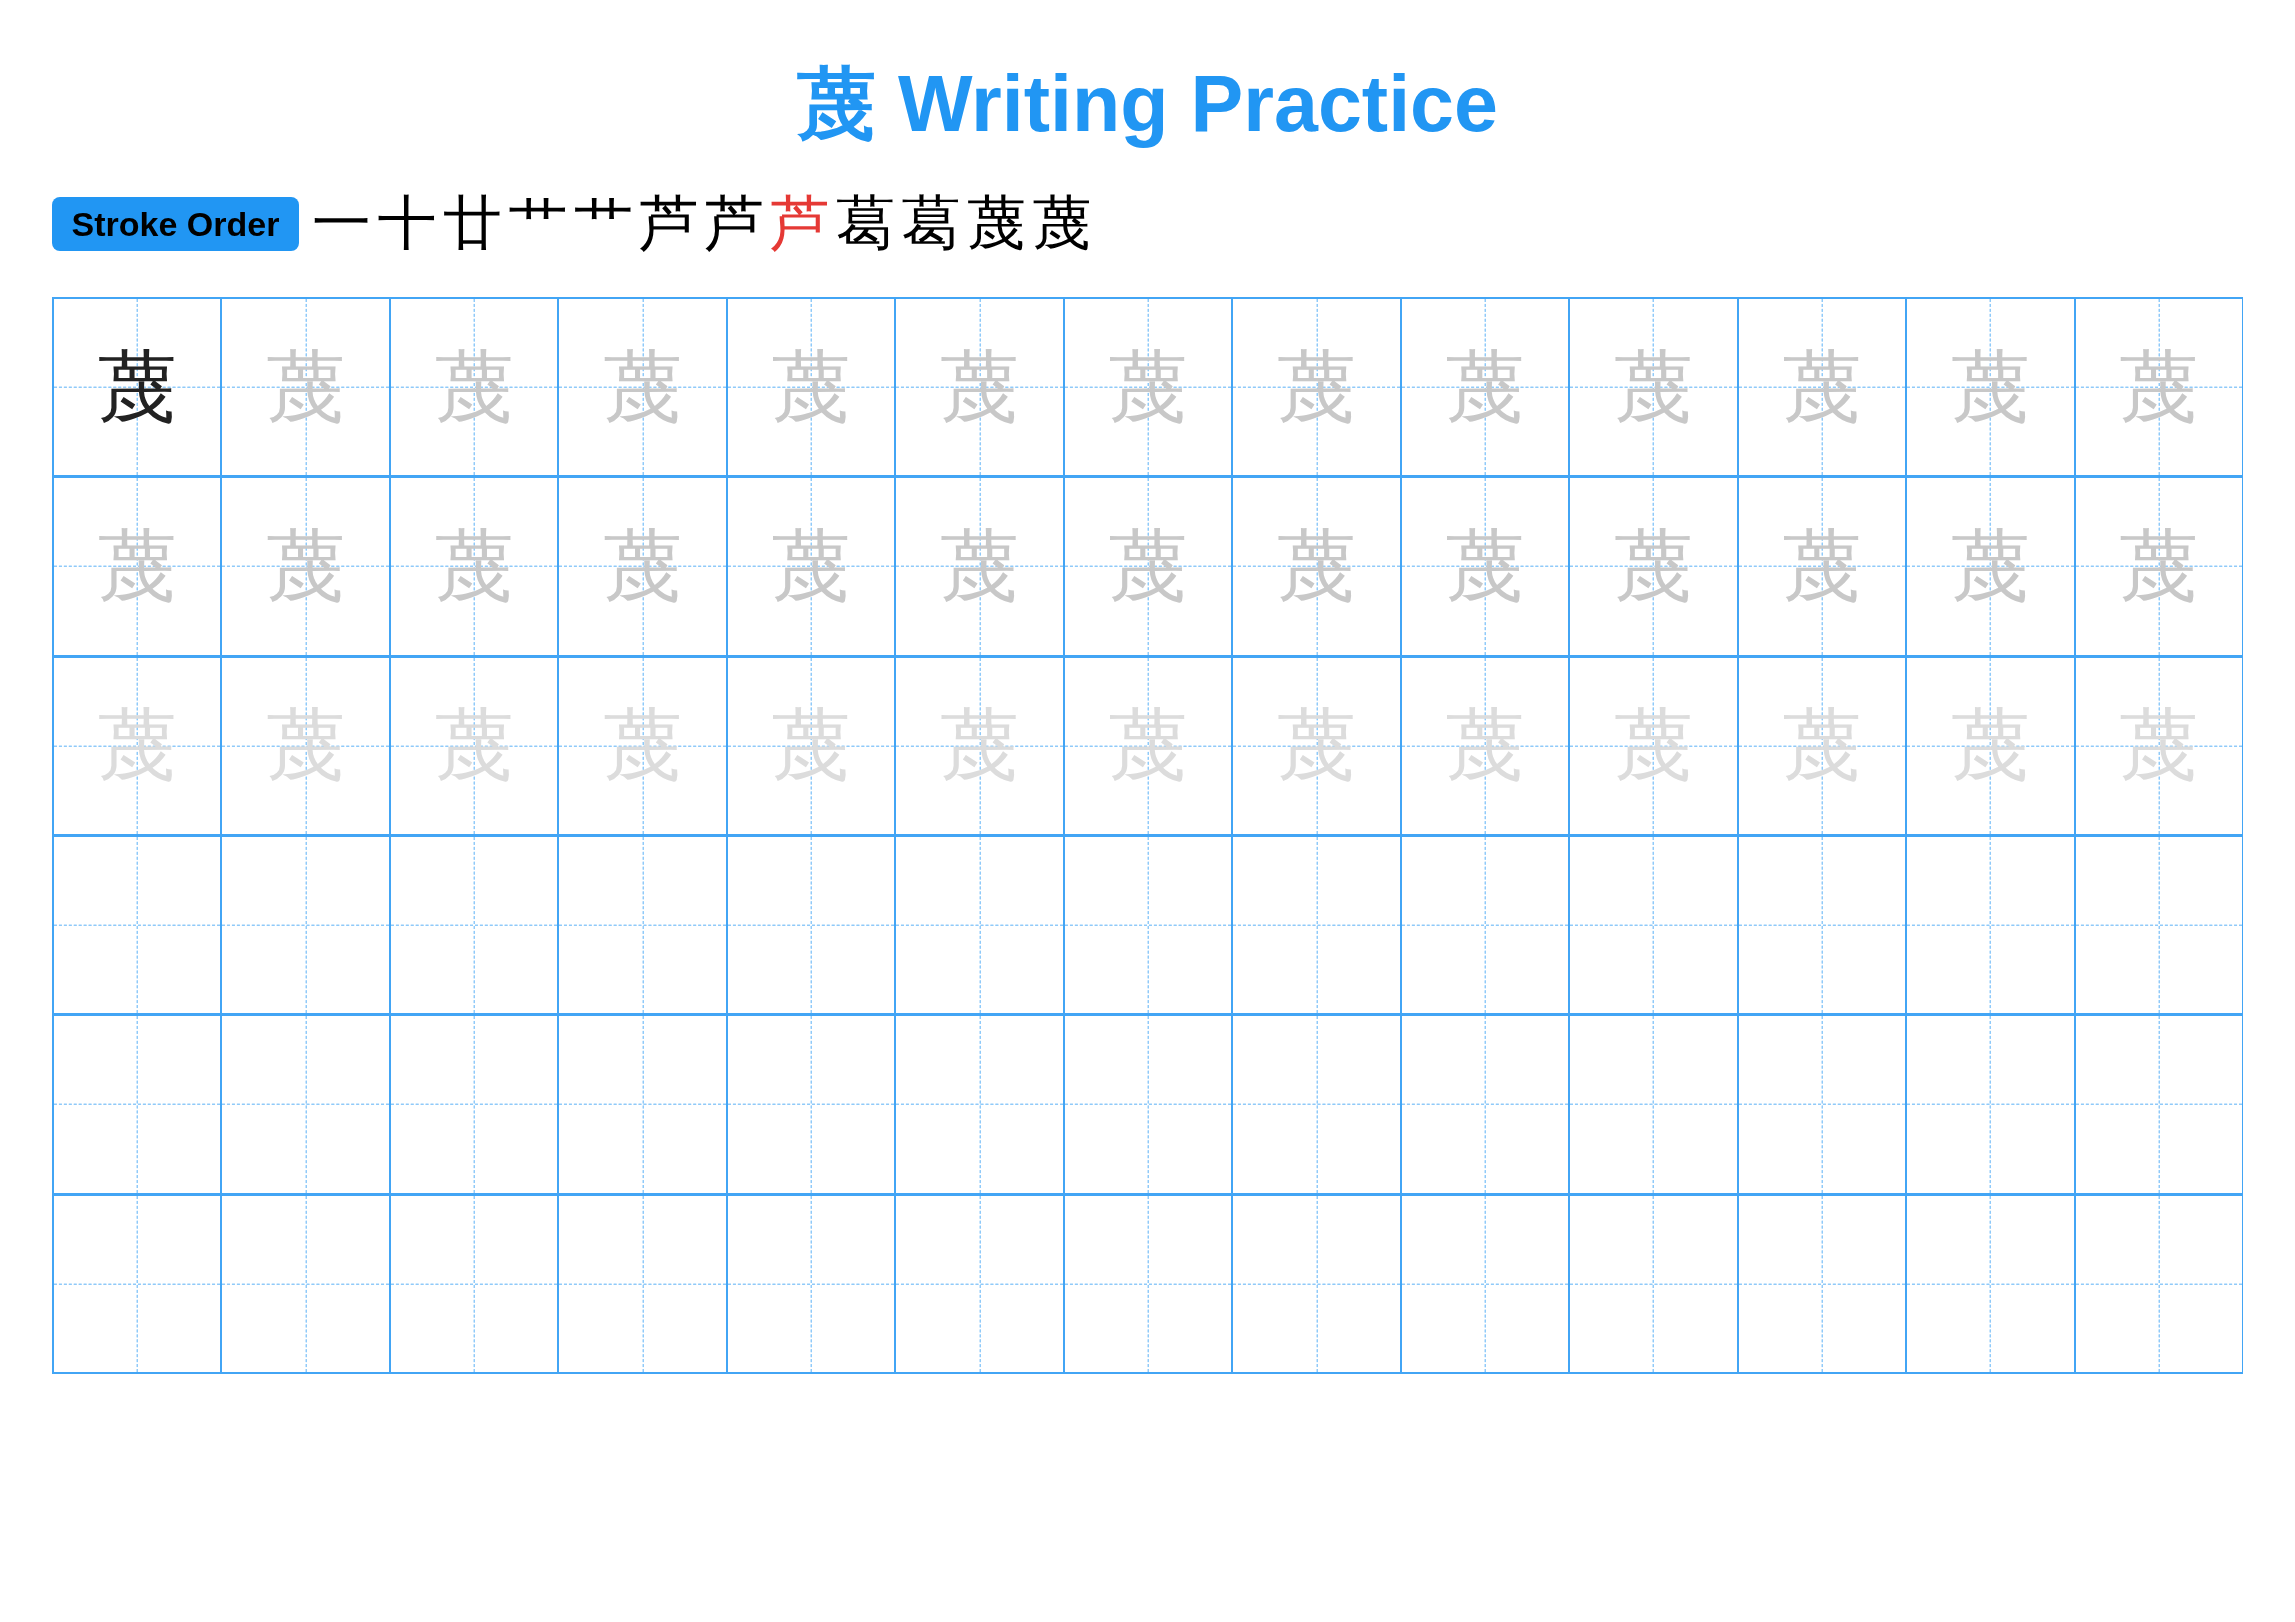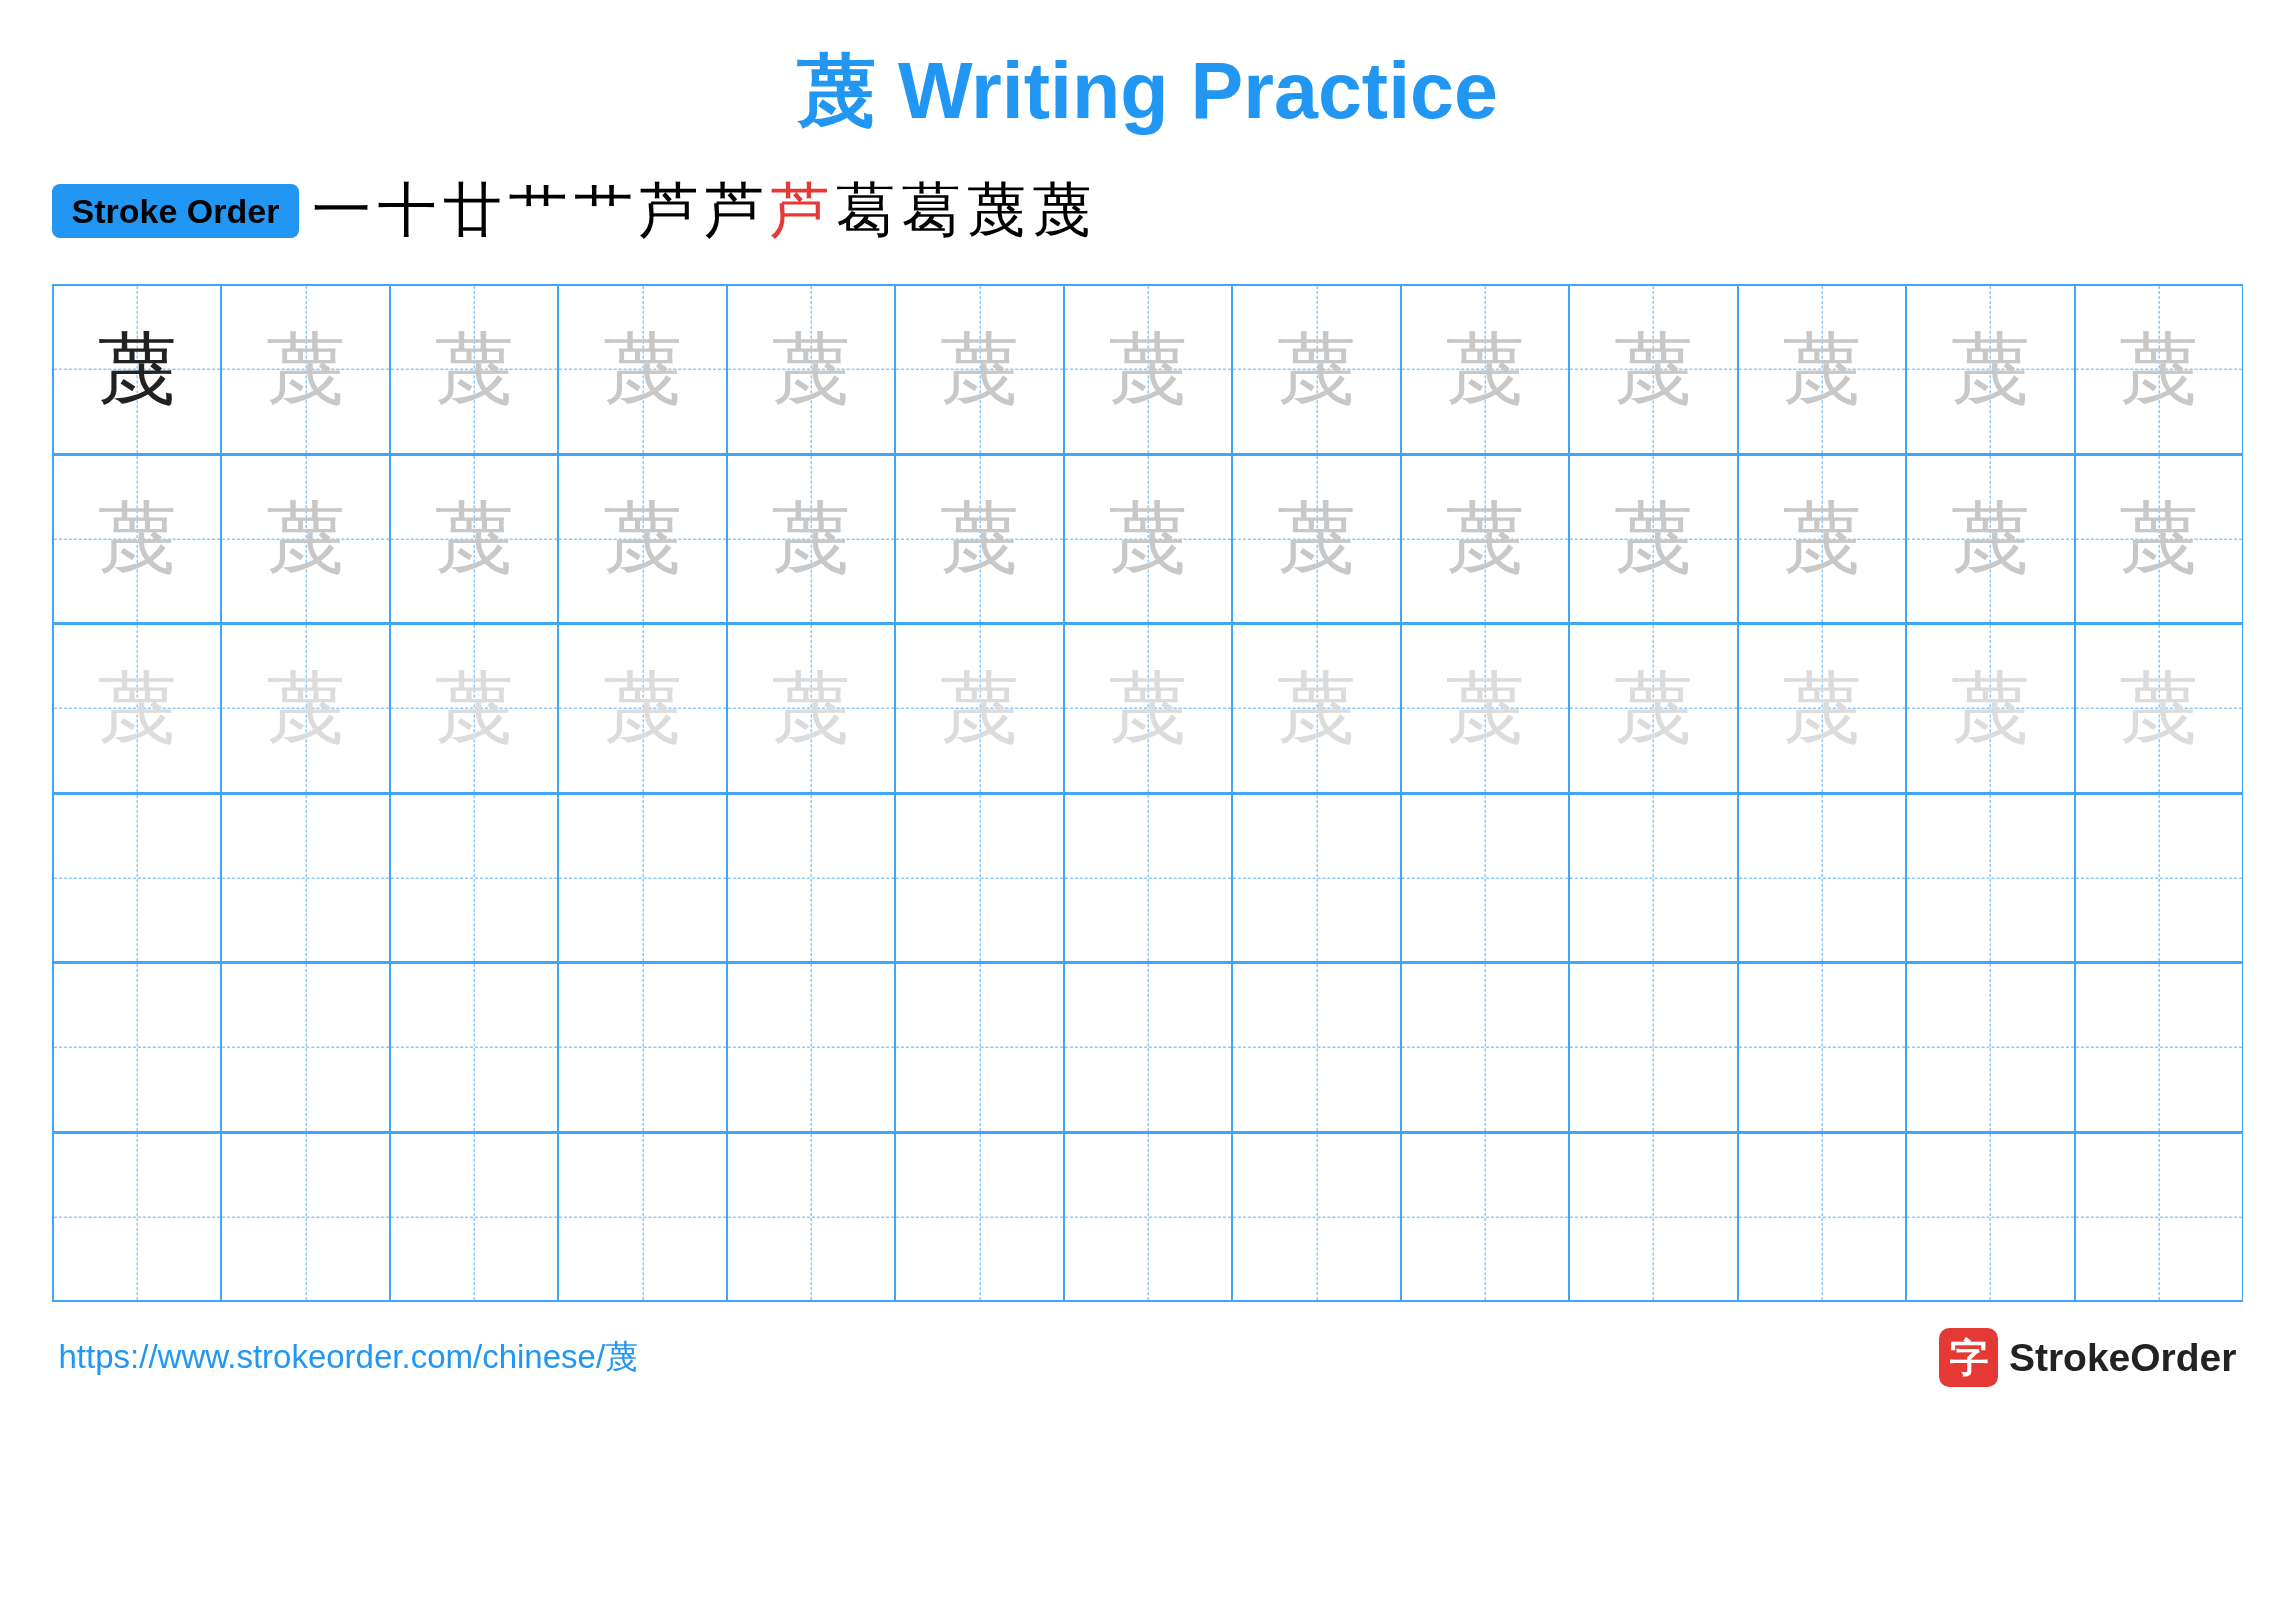--- a/index.html
+++ b/index.html
@@ -9,21 +9,21 @@
       width: 2295px;
       height: 1622px;
       position: relative;
       overflow: hidden;
     }
 
     .page-container {
       width: 2295px;
       height: 1426px;
       background: #fff;
-      padding: 39px 52px;
+      padding: 52px 52px;
       display: flex;
       flex-direction: column;
       align-items: center;
     }
 
     .title {
       font-size: 79px;
       color: #2196F3;
       font-weight: bold;
       margin-bottom: 26px;
@@ -519,24 +519,15 @@
       <div class="grid-cell">
           <div class="cell-inner"></div>
         </div>
       <div class="grid-cell">
           <div class="cell-inner"></div>
         </div>
     </div>
 
   </div>
 
-  <div class="footer">
-    <span class="footer-url">https://www.strokeorder.com/chinese/蔑</span>
-    <div class="footer-logo">
-      <div class="footer-logo-icon">
-        <span>字</span>
-      </div>
-      <span class="footer-logo-text">StrokeOrder</span>
-    </div>
-  </div>
 
 </div>
 
 
 </body></html>

